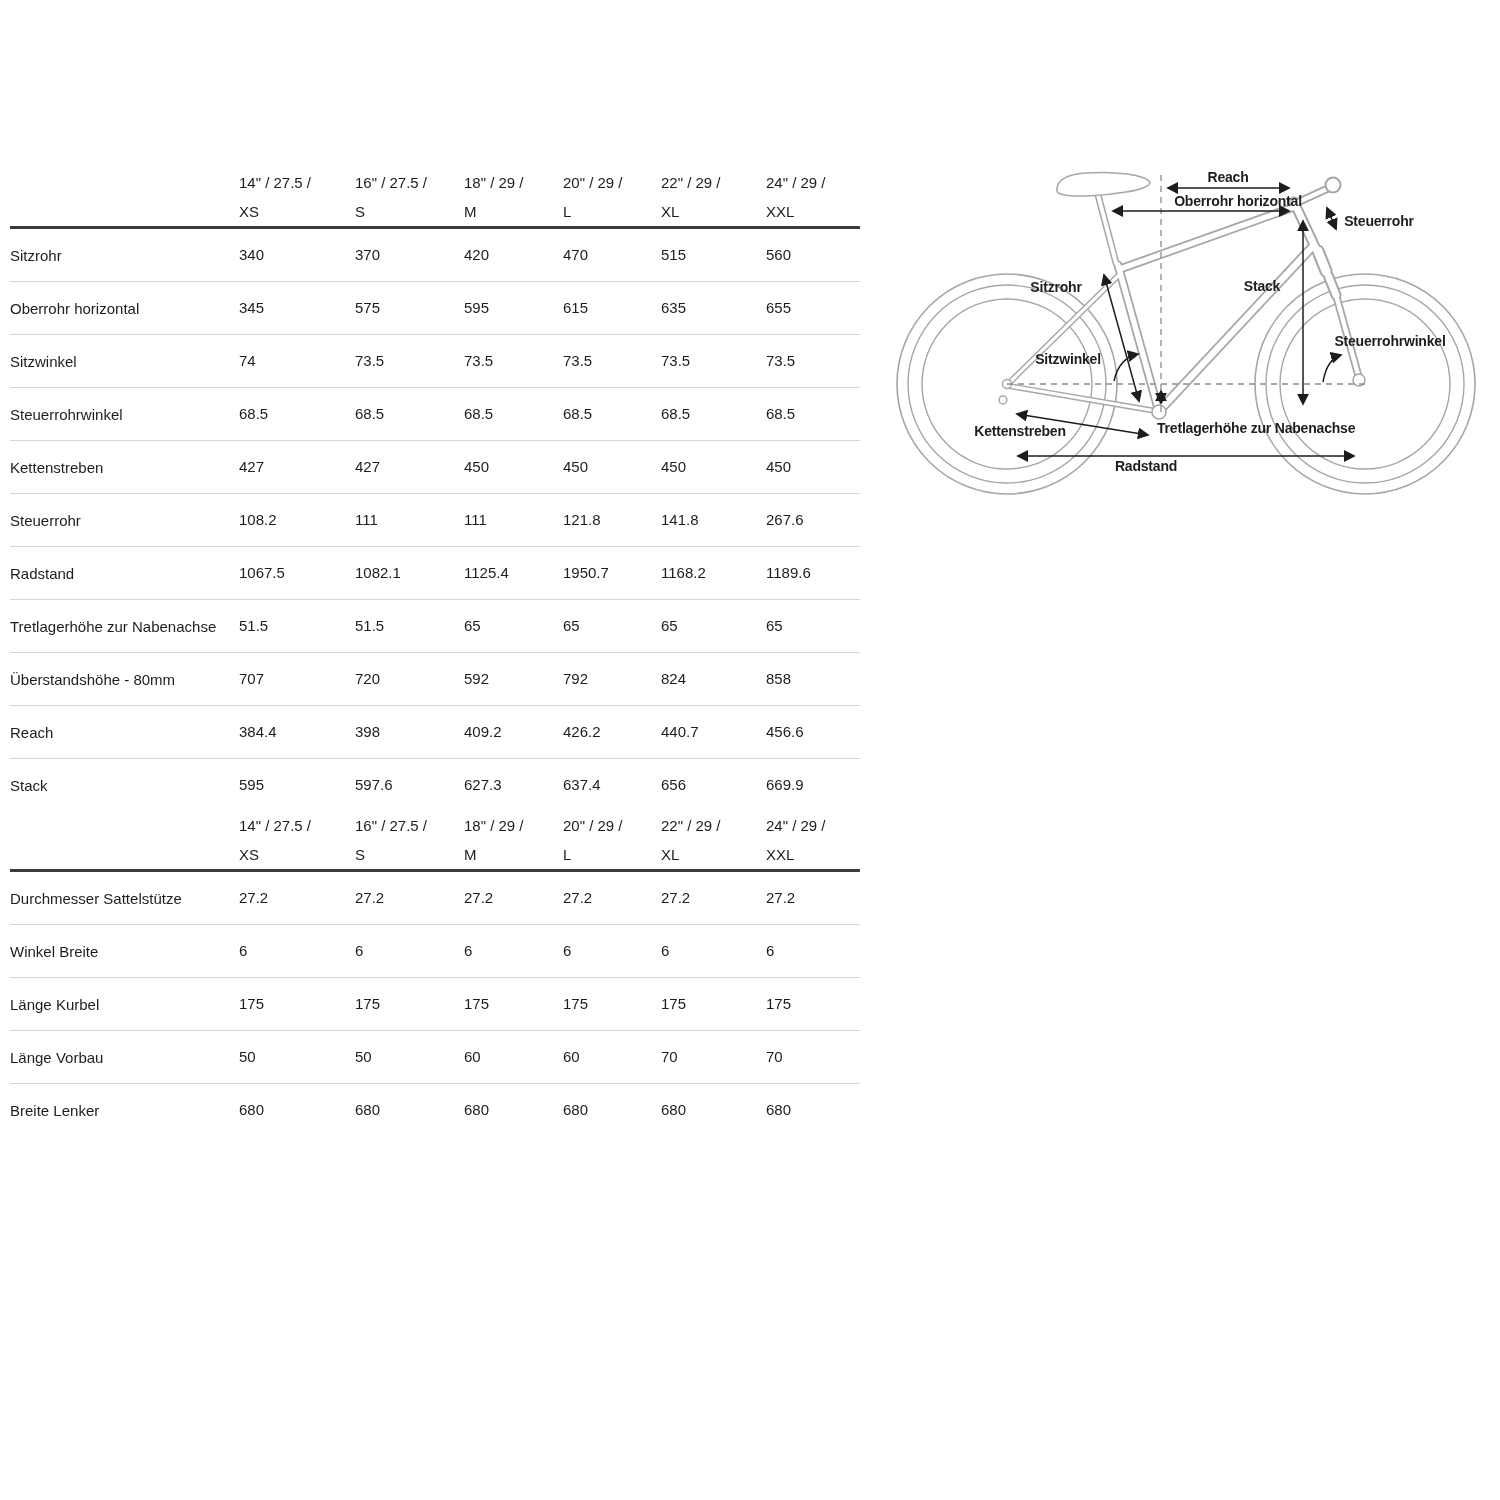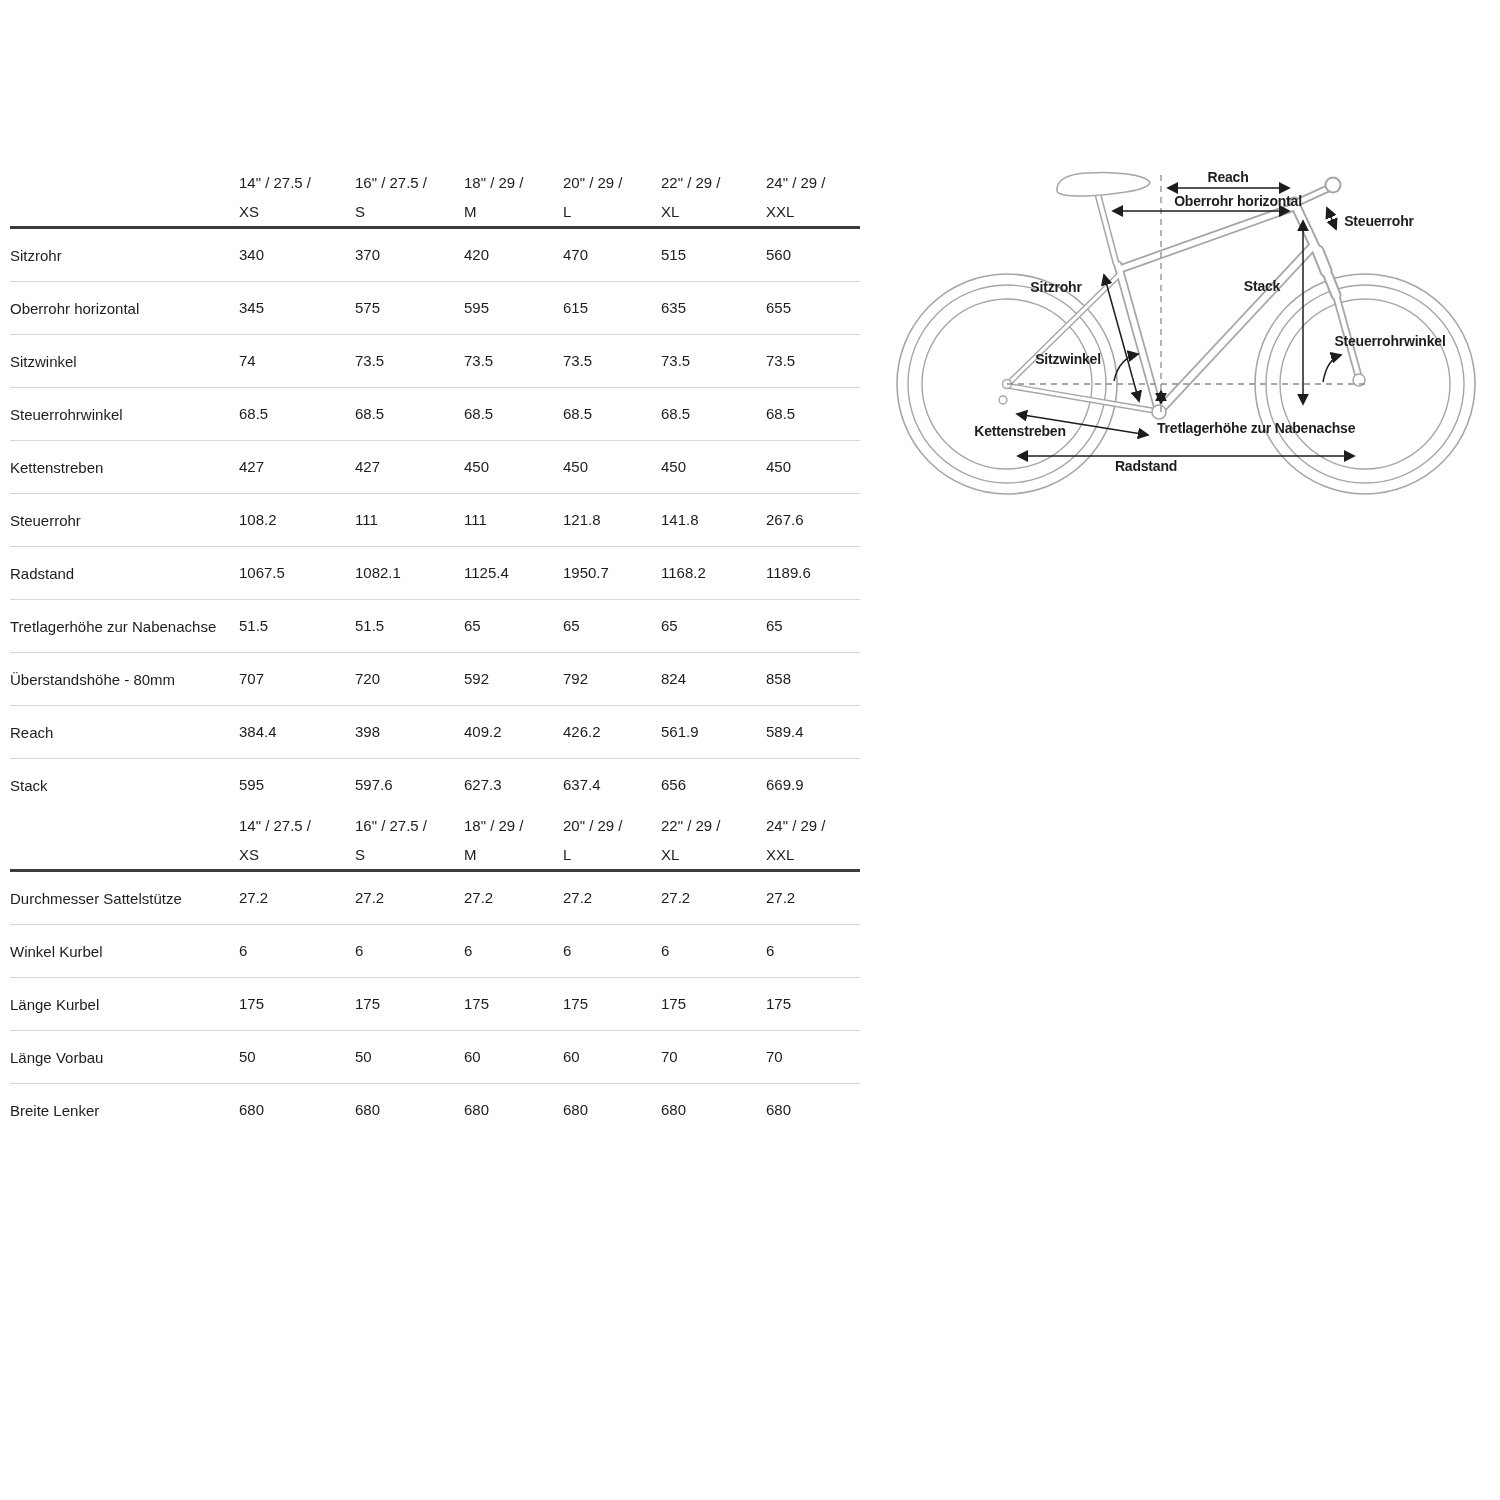--- a/index.html
+++ b/index.html
@@ -156,22 +156,22 @@
         <td>792</td>
         <td>824</td>
         <td>858</td>
       </tr>
       <tr class="data-row">
         <th class="row-label">Reach</th>
         <td>384.4</td>
         <td>398</td>
         <td>409.2</td>
         <td>426.2</td>
-        <td>561.9</td>
-        <td>589.4</td>
+        <td>440.7</td>
+        <td>456.6</td>
       </tr>
       <tr class="data-row noline">
         <th class="row-label">Stack</th>
         <td>595</td>
         <td>597.6</td>
         <td>627.3</td>
         <td>637.4</td>
         <td>656</td>
         <td>669.9</td>
       </tr>
@@ -209,21 +209,21 @@
       <tr class="data-row">
         <th class="row-label">Durchmesser Sattelstütze</th>
         <td>27.2</td>
         <td>27.2</td>
         <td>27.2</td>
         <td>27.2</td>
         <td>27.2</td>
         <td>27.2</td>
       </tr>
       <tr class="data-row">
-        <th class="row-label">Winkel Kurbel</th>
+        <th class="row-label">Winkel Breite</th>
         <td>6</td>
         <td>6</td>
         <td>6</td>
         <td>6</td>
         <td>6</td>
         <td>6</td>
       </tr>
       <tr class="data-row">
         <th class="row-label">Länge Kurbel</th>
         <td>175</td>

